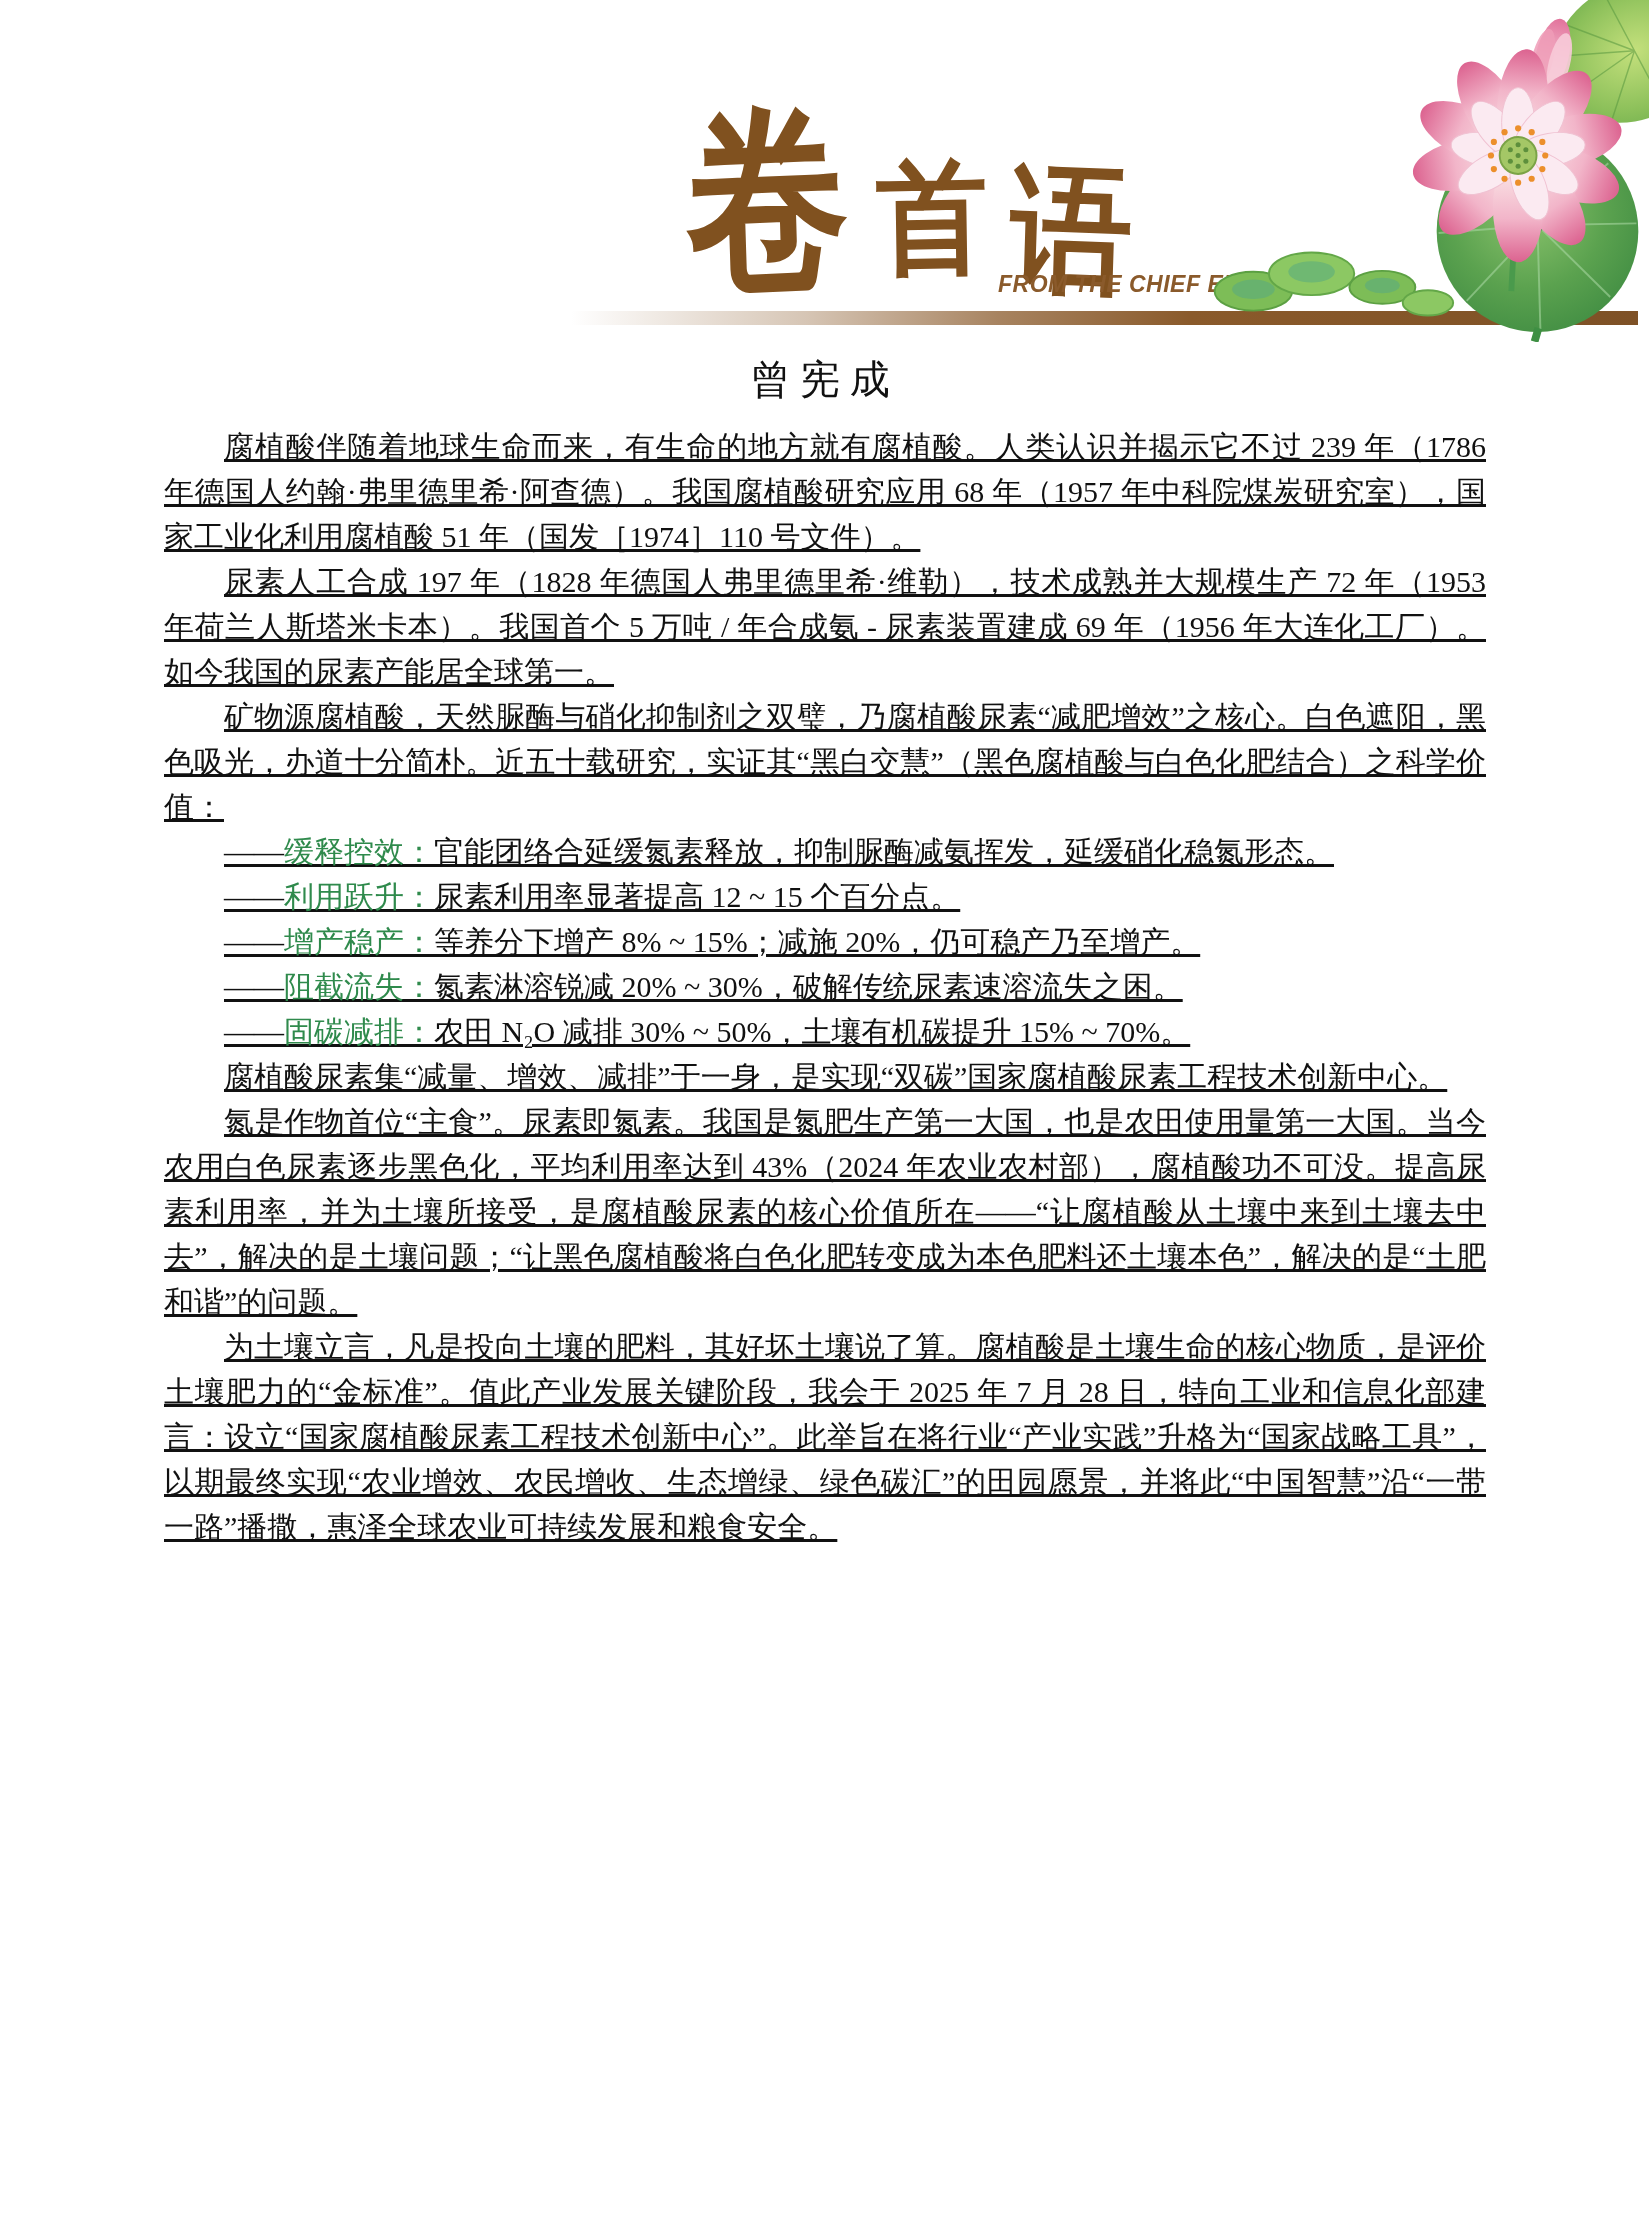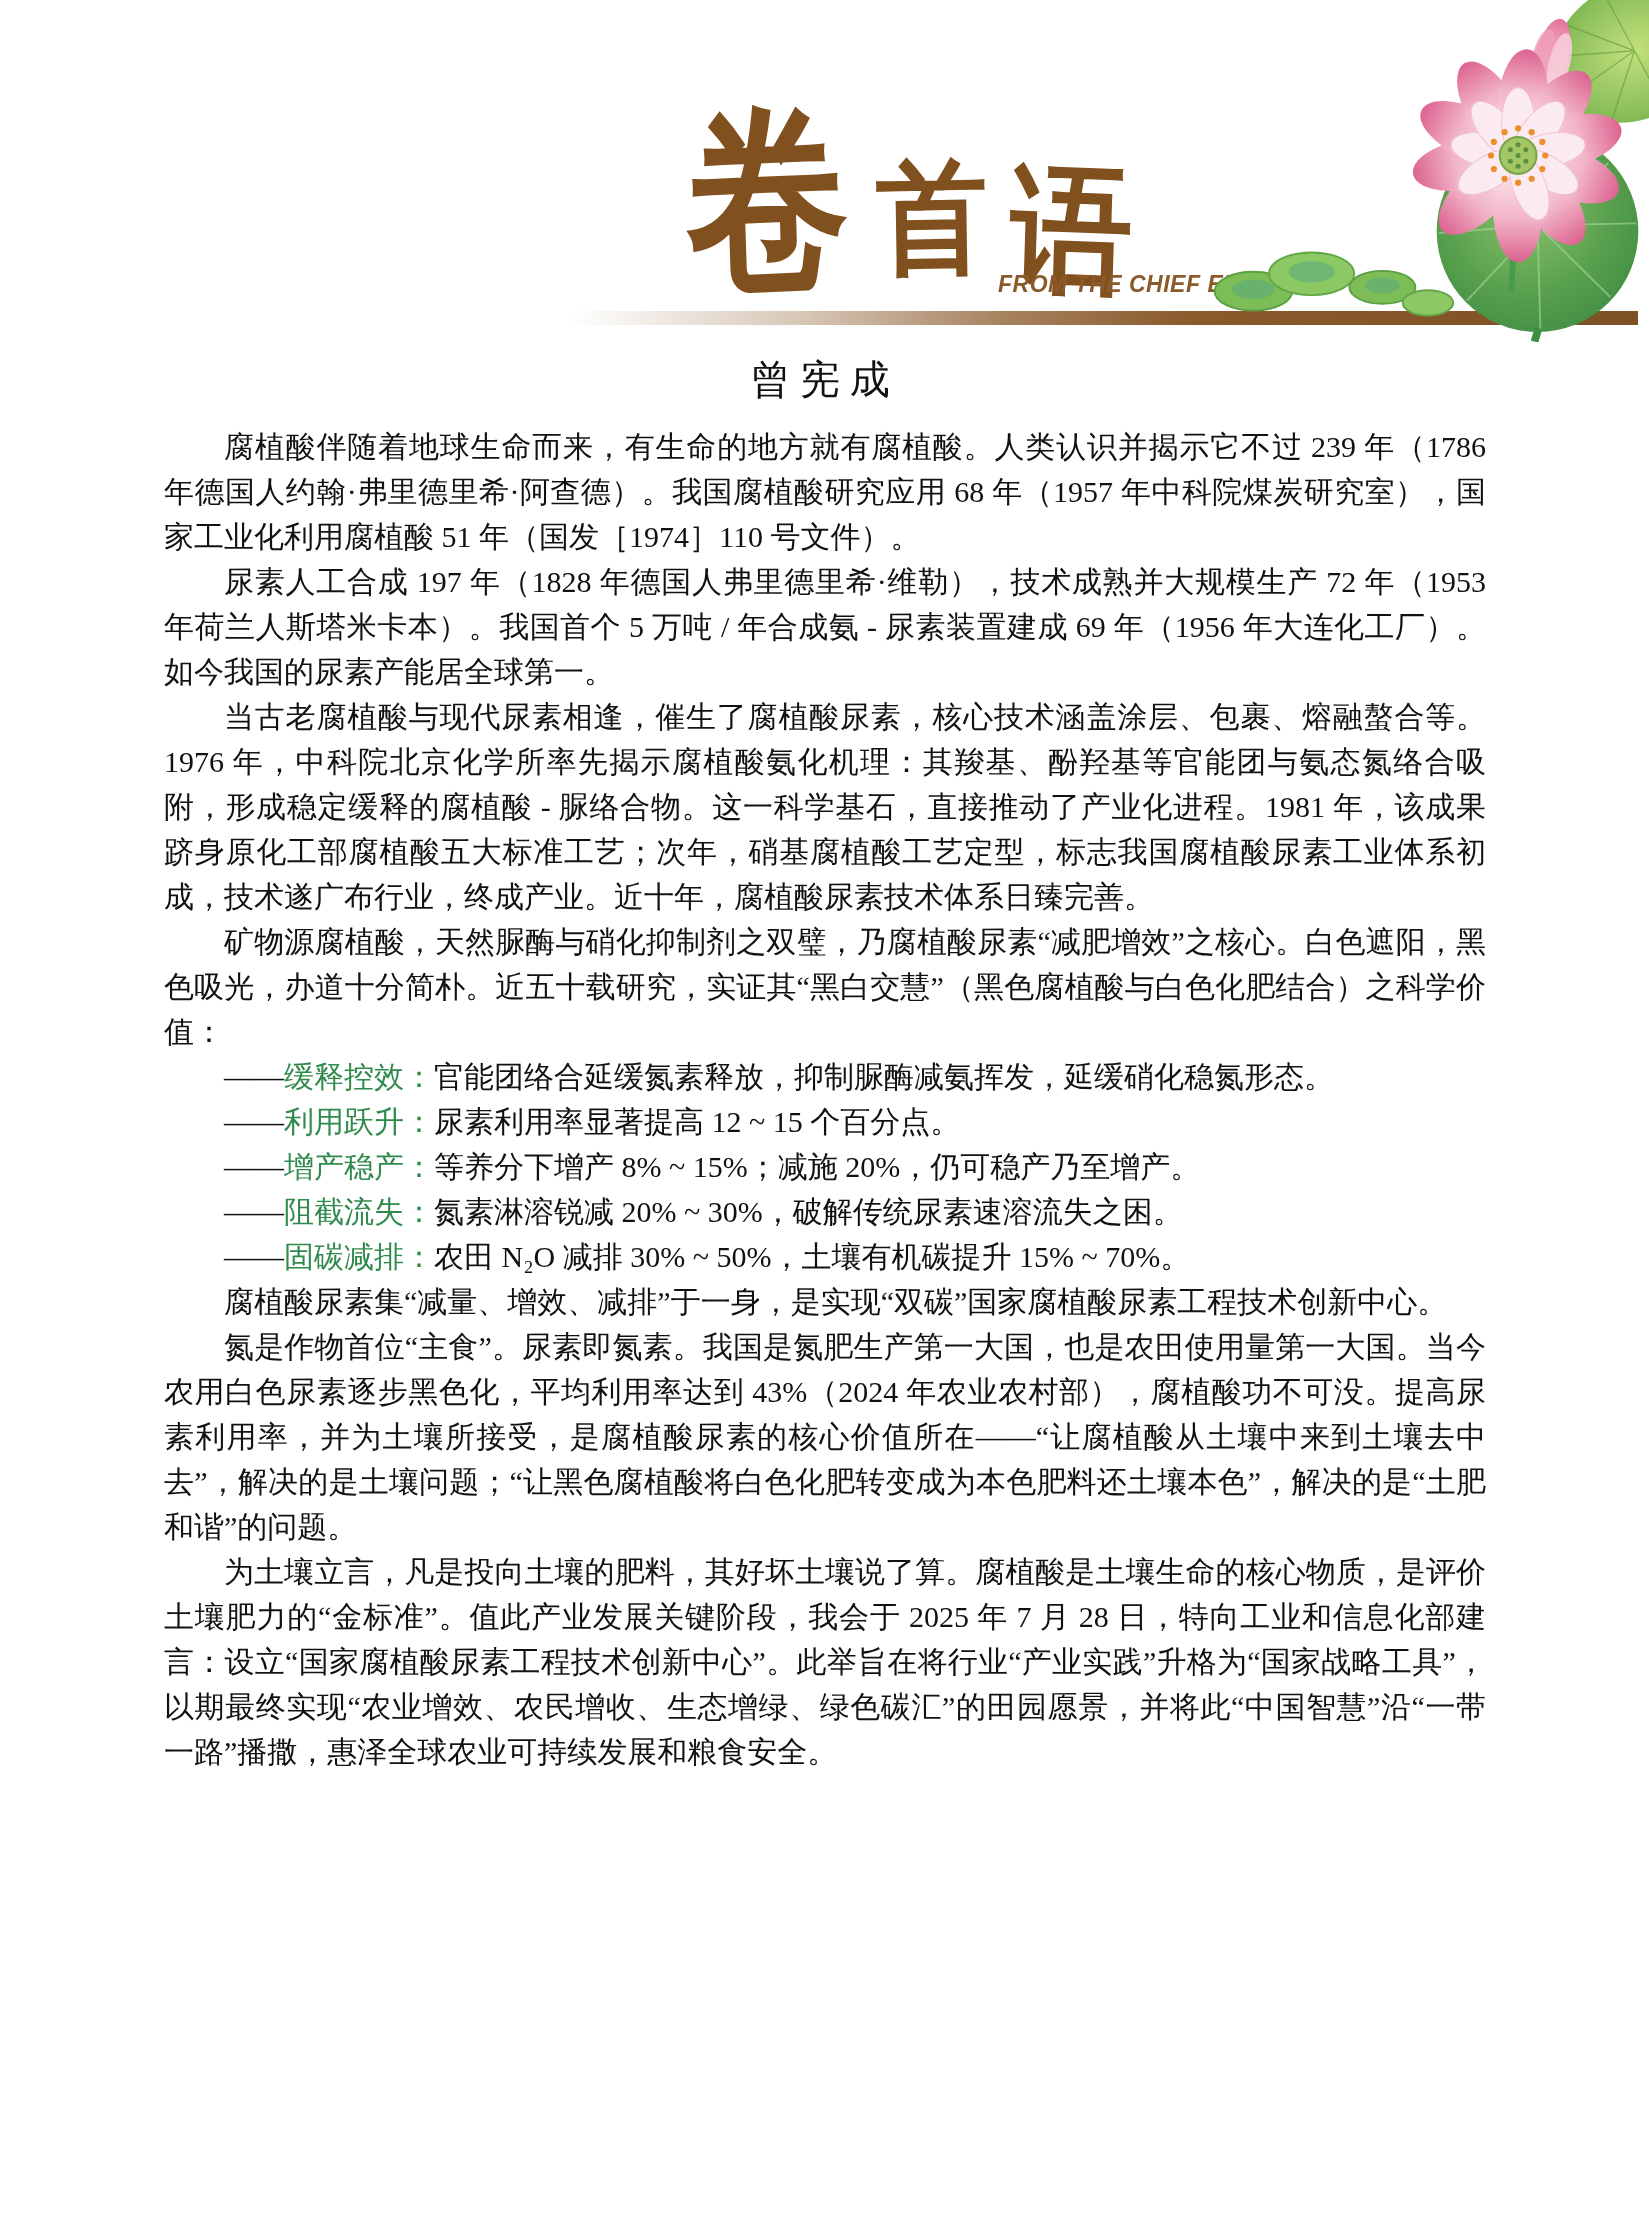--- a/index.html
+++ b/index.html
@@ -62,20 +62,21 @@
     margin-top:15.5px;
     text-align:center;
     font-size:40px; line-height:43px; letter-spacing:9.7px;
     color:#111111;
   }
   .body {
     width:1322px; margin:23px auto 0 auto;
     font-size:30px; line-height:45px;
     text-align:justify;
     color:#111111;
+    text-decoration:underline;
   }
   .body p { margin:0; text-indent:2em; }
   .bullet .term { color:var(--accent-green,#2f8a4c); }
 </style>
 </head>
 <body>
 
 <div class="page">
 
   <header class="masthead">
@@ -213,21 +214,20 @@
       </g>
     </svg>
   </header>
 
   <main>
     <div class="author">曾宪成</div>
 
     <div class="body">
       <p>腐植酸伴随着地球生命而来，有生命的地方就有腐植酸。人类认识并揭示它不过 239 年（1786 年德国人约翰·弗里德里希·阿查德）。我国腐植酸研究应用 68 年（1957 年中科院煤炭研究室），国家工业化利用腐植酸 51 年（国发［1974］110 号文件）。</p>
       <p>尿素人工合成 197 年（1828 年德国人弗里德里希·维勒），技术成熟并大规模生产 72 年（1953 年荷兰人斯塔米卡本）。我国首个 5 万吨 / 年合成氨 - 尿素装置建成 69 年（1956 年大连化工厂）。如今我国的尿素产能居全球第一。</p>
-      <p>当古老腐植酸与现代尿素相逢，催生了腐植酸尿素，核心技术涵盖涂层、包裹、熔融螯合等。1976 年，中科院北京化学所率先揭示腐植酸氨化机理：其羧基、酚羟基等官能团与氨态氮络合吸附，形成稳定缓释的腐植酸 - 脲络合物。这一科学基石，直接推动了产业化进程。1981 年，该成果跻身原化工部腐植酸五大标准工艺；次年，硝基腐植酸工艺定型，标志我国腐植酸尿素工业体系初成，技术遂广布行业，终成产业。近十年，腐植酸尿素技术体系日臻完善。</p>
       <p>矿物源腐植酸，天然脲酶与硝化抑制剂之双璧，乃腐植酸尿素“减肥增效”之核心。白色遮阳，黑色吸光，办道十分简朴。近五十载研究，实证其“黑白交慧”（黑色腐植酸与白色化肥结合）之科学价值：</p>
 
       <p class="bullet"><span class="dash">——</span><span class="term">缓释控效：</span><span>官能团络合延缓氮素释放，抑制脲酶减氨挥发，延缓硝化稳氮形态。</span></p>
       <p class="bullet"><span class="dash">——</span><span class="term">利用跃升：</span><span>尿素利用率显著提高 12 ~ 15 个百分点。</span></p>
       <p class="bullet"><span class="dash">——</span><span class="term">增产稳产：</span><span>等养分下增产 8% ~ 15%；减施 20%，仍可稳产乃至增产。</span></p>
       <p class="bullet"><span class="dash">——</span><span class="term">阻截流失：</span><span>氮素淋溶锐减 20% ~ 30%，破解传统尿素速溶流失之困。</span></p>
       <p class="bullet"><span class="dash">——</span><span class="term">固碳减排：</span><span>农田 N₂O 减排 30% ~ 50%，土壤有机碳提升 15% ~ 70%。</span></p>
 
       <p>腐植酸尿素集“减量、增效、减排”于一身，是实现“双碳”国家腐植酸尿素工程技术创新中心。</p>
       <p>氮是作物首位“主食”。尿素即氮素。我国是氮肥生产第一大国，也是农田使用量第一大国。当今农用白色尿素逐步黑色化，平均利用率达到 43%（2024 年农业农村部），腐植酸功不可没。提高尿素利用率，并为土壤所接受，是腐植酸尿素的核心价值所在——“让腐植酸从土壤中来到土壤去中去”，解决的是土壤问题；“让黑色腐植酸将白色化肥转变成为本色肥料还土壤本色”，解决的是“土肥和谐”的问题。</p>

